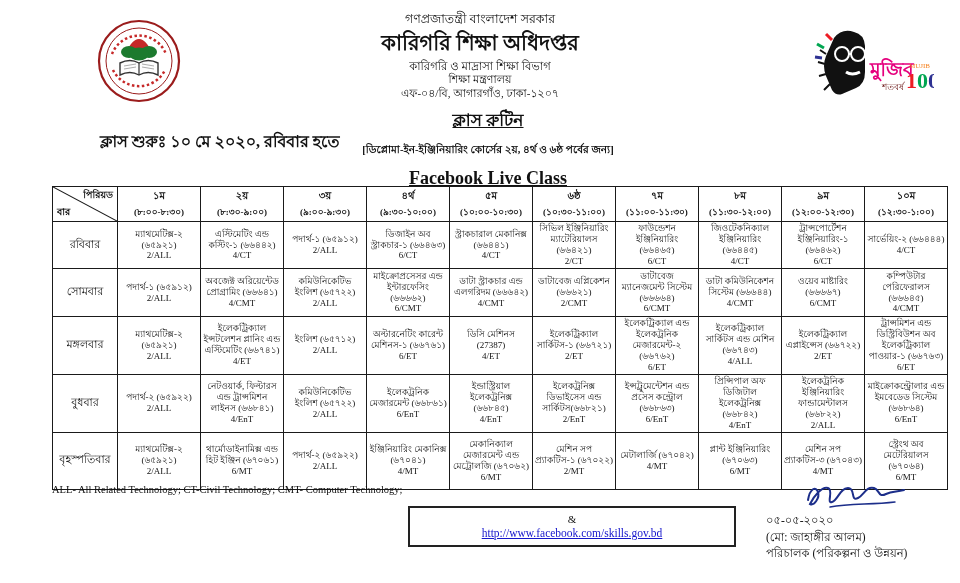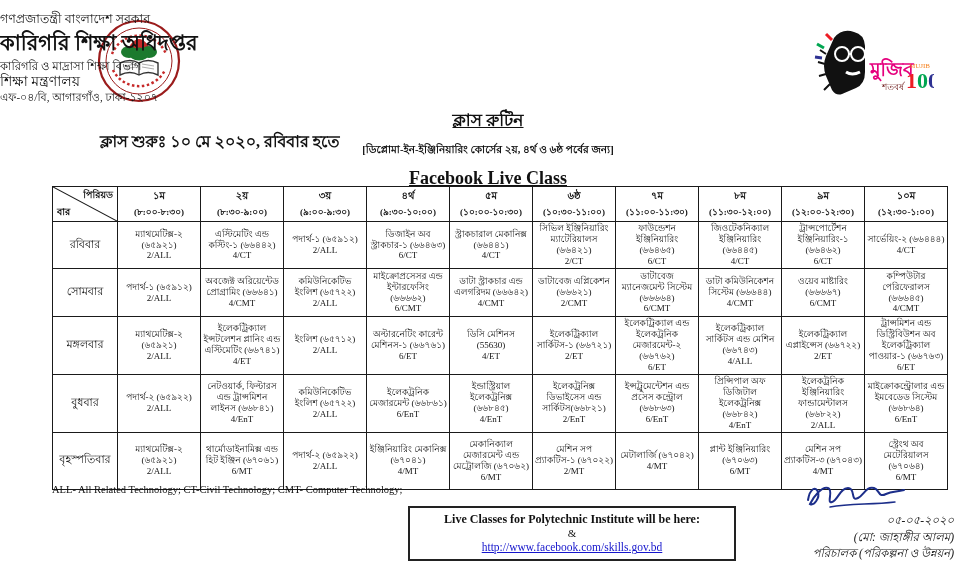--- a/index.html
+++ b/index.html
@@ -1,23 +1,23 @@
 <!DOCTYPE html>
 <html><head>
 <meta charset="utf-8">
 <style>
   html,body{margin:0;padding:0;background:#e8e8e8;}
   .page{position:relative;width:960px;height:583px;background:#ffffff;overflow:hidden;
         font-family:"Liberation Serif","DejaVu Serif",serif;color:#111;}
   
-  .gov-header{position:absolute;top:12px;left:0;width:100%;text-align:left;line-height:1.25;}
+  .gov-header{position:absolute;top:12px;left:0;width:100%;text-align:center;line-height:1.25;}
   .gov-line1{font-size:12.5px;}
   .gov-line2{font-size:21px;font-weight:bold;margin:2px 0 3px 0;}
   .gov-line3{font-size:11.5px;}
-  .gov-line4{font-size:14px;}
+  .gov-line4{font-size:11px;}
   .gov-line5{font-size:11px;}
   .logo-left{position:absolute;left:96px;top:18px;width:86px;height:86px;}
   .logo-right{position:absolute;left:812px;top:24px;width:122px;height:84px;}
   
   .start-note{position:absolute;left:100px;top:129px;font-size:16px;font-weight:bold;}
   .center-title-block{position:absolute;left:318px;top:107px;width:340px;text-align:center;}
   .main-title{font-size:17px;font-weight:bold;text-decoration:underline;}
   .sub-title{font-size:10.5px;font-weight:bold;margin-top:7px;}
   .platform-title{font-size:18px;font-weight:bold;text-decoration:underline;margin-top:9px;}
   
@@ -36,21 +36,21 @@
   td.subj-cell{font-size:9px;line-height:1.22;}
   .subj{display:block;}
   .grp{display:block;}
   
   .legend{position:absolute;left:52px;top:483px;font-size:10.5px;line-height:1.4;text-align:center;}
   .live-box{position:absolute;left:408px;top:506px;width:316px;border:2px solid #222;
             text-align:center;padding:4px 4px 6px 4px;background:#fff;}
   .live-title{font-size:12px;font-weight:bold;line-height:1.2;}
   .live-link{display:block;font-size:11.5px;margin-top:2px;}
   .live-amp{font-size:11px;margin-top:1px;}
-  .signature-block{position:absolute;left:766px;top:478px;width:188px;text-align:right;line-height:1.45;font-style:italic;}
+  .signature-block{position:absolute;left:766px;top:478px;width:188px;text-align:left;line-height:1.45;}
   .sig-svg{display:block;margin:0 auto;}
   .sig-date{font-size:11.5px;}
   .sig-name{font-size:11.5px;}
   .sig-desg{font-size:11.5px;}
 </style>
 </head>
 <body>
 
 <div class="page">
 
@@ -270,21 +270,21 @@
           </td>
           <td class="subj-cell">
             <div class="subj">ইংলিশ (৬৫৭১২)</div>
             <div class="grp">2/ALL</div>
           </td>
           <td class="subj-cell">
             <div class="subj">অল্টারনেটিং কারেন্ট মেশিনস-১ (৬৬৭৬১)</div>
             <div class="grp">6/ET</div>
           </td>
           <td class="subj-cell">
-            <div class="subj">ডিসি মেশিনস (55630)</div>
+            <div class="subj">ডিসি মেশিনস (27387)</div>
             <div class="grp">4/ET</div>
           </td>
           <td class="subj-cell">
             <div class="subj">ইলেকট্রিক্যাল সার্কিটস-১ (৬৬৭২১)</div>
             <div class="grp">2/ET</div>
           </td>
           <td class="subj-cell">
             <div class="subj">ইলেকট্রিক্যাল এন্ড ইলেকট্রনিক মেজারমেন্ট-২ (৬৬৭৬২)</div>
             <div class="grp">6/ET</div>
           </td>
@@ -388,21 +388,20 @@
           </td>
         </tr>
       </tbody>
   </table>
 
   <div class="legend">
     <div>ALL- All Related Technology; CT-Civil Technology; CMT- Computer Technology;</div>
   </div>
 
   <div class="live-box">
-    <div class="live-title">Live Classes for Polytechnic Institute will be here:</div>
     <div class="live-amp">&amp;</div>
     <a class="live-link" href="#" style="color:#1515cc">http://www.facebook.com/skills.gov.bd</a>
   </div>
 
   <div class="signature-block">
     <svg class="sig-svg" width="120" height="34" viewBox="0 0 120 34">
       <path d="M8,22 C10,10 16,8 18,14 C20,20 14,28 10,26 C14,18 22,8 28,10 C34,12 26,26 32,24 C38,22 40,10 48,10 C56,10 50,24 58,20 C64,17 66,8 74,10 C80,12 78,20 86,16 C92,13 96,14 104,12" fill="none" stroke="#1c2e8a" stroke-width="2" stroke-linecap="round"></path>
       <path d="M30,29 C50,25 70,27 95,24" fill="none" stroke="#1c2e8a" stroke-width="1.4" stroke-linecap="round"></path>
     </svg>
     <div class="sig-date">০৫-০৫-২০২০</div>

